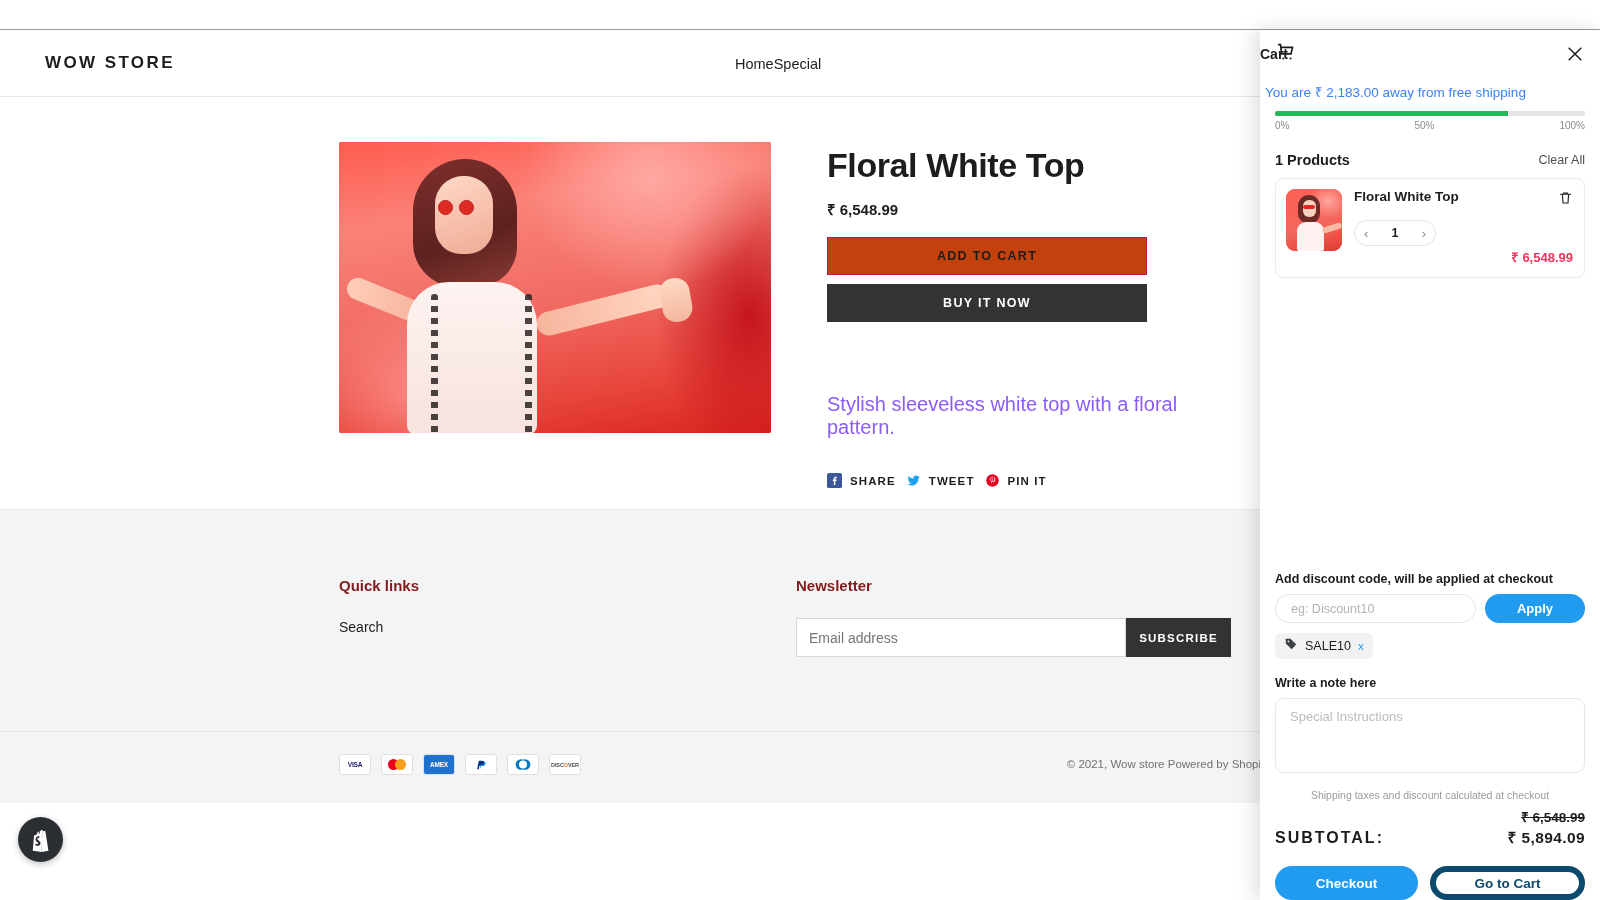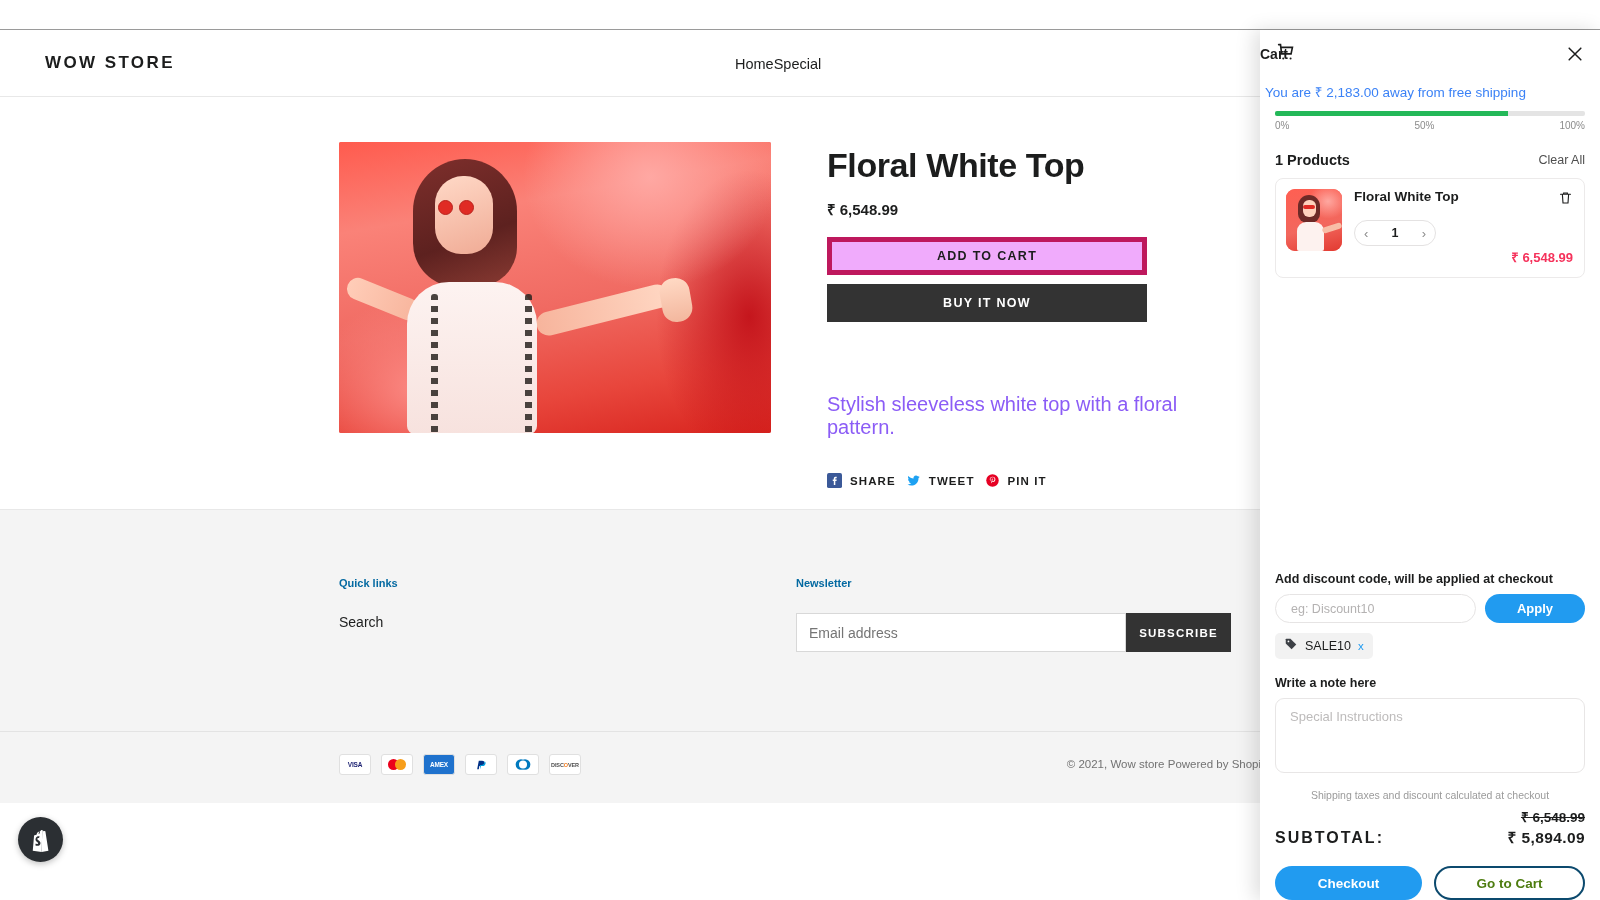--- a/index.html
+++ b/index.html
@@ -95,37 +95,37 @@
     border-radius:14px; transform:rotate(-10deg);
   }
 
   .product-info { margin-left:56px; width:420px; padding-top:4px; }
   .product-title { font-size:34px; font-weight:bold; color:#1c1d1d; letter-spacing:-.4px; }
   .product-price { font-size:15px; font-weight:bold; color:#1c1d1d; margin-top:14px; }
   .btn-add, .btn-buy {
     display:block; width:320px; height:38px; margin-top:18px;
     font-size:12.5px; letter-spacing:1.3px; font-weight:bold; cursor:pointer;
   }
-  .btn-add { background:#f0abfc; color:#1c1d1d; border:5px solid #be185d; }
+  .btn-add { background:#c2410c; color:#1c1d1d; border:1px solid #be185d; }
   .btn-buy { background:#333333; color:#fff; border:1px solid #333333; margin-top:9px; }
   .product-desc { margin-top:71px; font-size:20px; color:#8b5cf6; }
   .share-row { display:flex; gap:10px; margin-top:34px; }
   .share-btn {
     display:flex; align-items:center; gap:8px; font-size:11.5px; font-weight:bold;
     letter-spacing:1.1px; color:#1c1d1d; cursor:pointer;
   }
   .ic { width:15px; height:15px; display:inline-block; }
 
   
   .footer {
     position:absolute; top:479px; left:0; width:1600px; height:222px;
     background:#f4f4f4; border-top:1px solid #e8e8e8;
   }
   .f-quick { position:absolute; left:339px; top:67px; }
-  .f-head { font-size:11px; font-weight:bold; color:#0369a1; }
+  .f-head { font-size:15px; font-weight:bold; color:#7f1d1d; }
   .f-link { display:block; margin-top:25px; font-size:14px; color:#1c1d1d; text-decoration:none; }
   .f-news { position:absolute; left:796px; top:67px; }
   .news-row { display:flex; margin-top:24px; }
   .news-input {
     width:330px; height:39px; border:1px solid #d8d8d8; background:#fff;
     padding:0 12px; font-size:14px; color:#6f6f6f; font-family:"Liberation Sans", sans-serif;
   }
   .news-btn {
     width:105px; height:39px; background:#333; color:#fff; border:none;
     font-size:11.5px; font-weight:bold; letter-spacing:1.2px; cursor:pointer;
@@ -248,21 +248,21 @@
   .subtotal-label { font-size:16px; font-weight:bold; letter-spacing:2px; color:#1c1d1d;margin-top:20px; }
   .subtotal-vals { text-align:right; }
   .sub-old { font-size:13.5px; font-weight:bold; color:#1c1d1d; text-decoration:line-through; }
   .sub-new { font-size:15.5px; font-weight:bold; color:#1c1d1d; letter-spacing:.4px; }
   .cta-row { display:flex; gap:12px; margin-top:18px; }
   .btn-checkout {
     flex:1; height:34px; border-radius:17px; border:none; background:#219bf0; color:#fff;
     font-size:13.5px; font-weight:bold; cursor:pointer; font-family:"Liberation Sans", sans-serif;
   }
   .btn-gotocart {
-    flex:1; height:34px; border-radius:17px; border:2px solid #0c4a6e; background:#fff; color:#4d7c0f;
+    flex:1; height:34px; border-radius:17px; border:6px solid #0c4a6e; background:#fff; color:#0c4a6e;
     font-size:13.5px; font-weight:bold; cursor:pointer; font-family:"Liberation Sans", sans-serif;
   }
   .continue {
     display:block; text-align:center; margin-top:15px; font-size:12.5px; color:#1c1d1d;
     text-decoration:underline; cursor:pointer; padding-bottom:16px;
   }
 </style>
 </head>
 <body>
 

